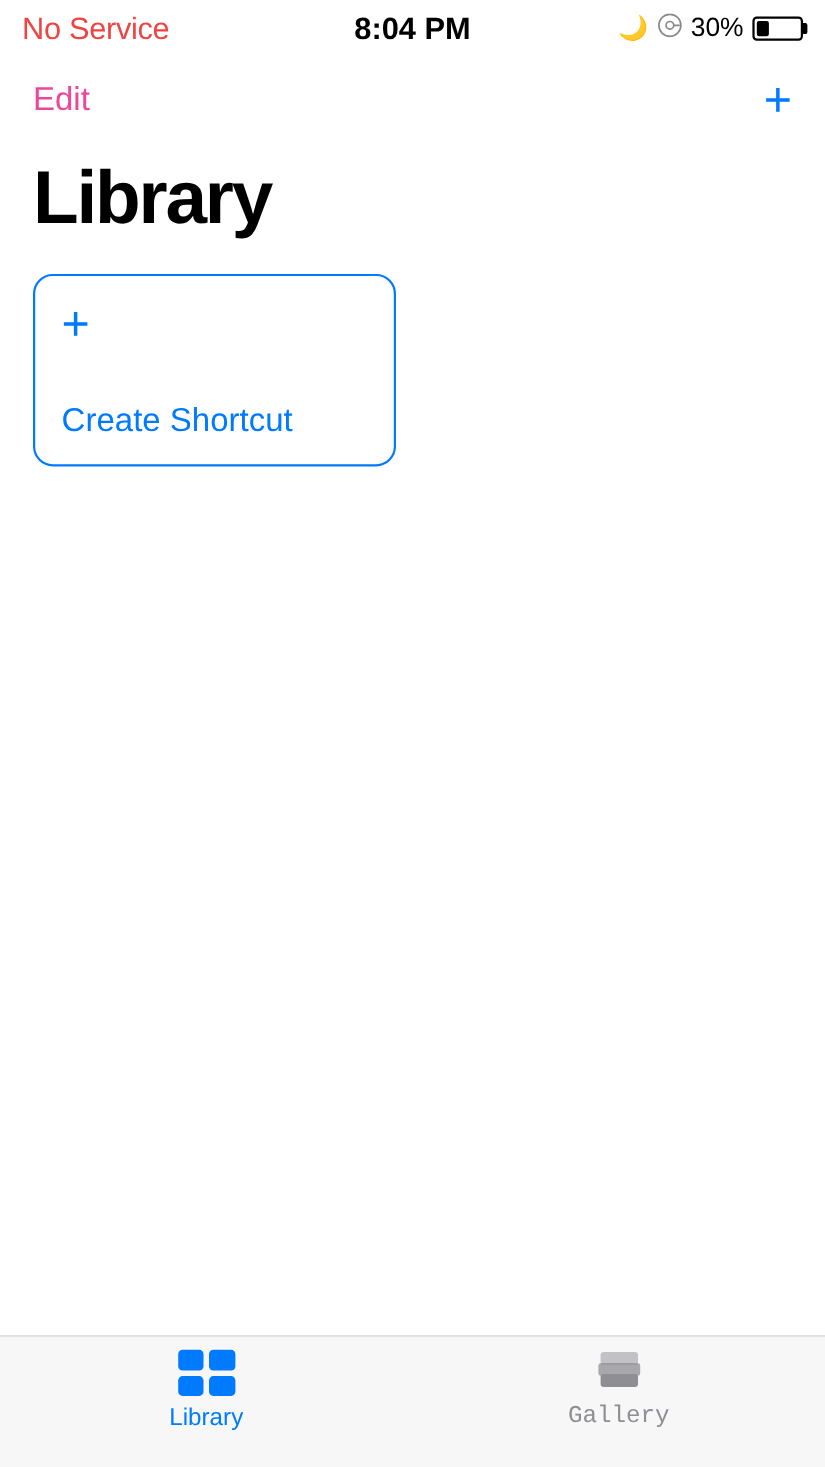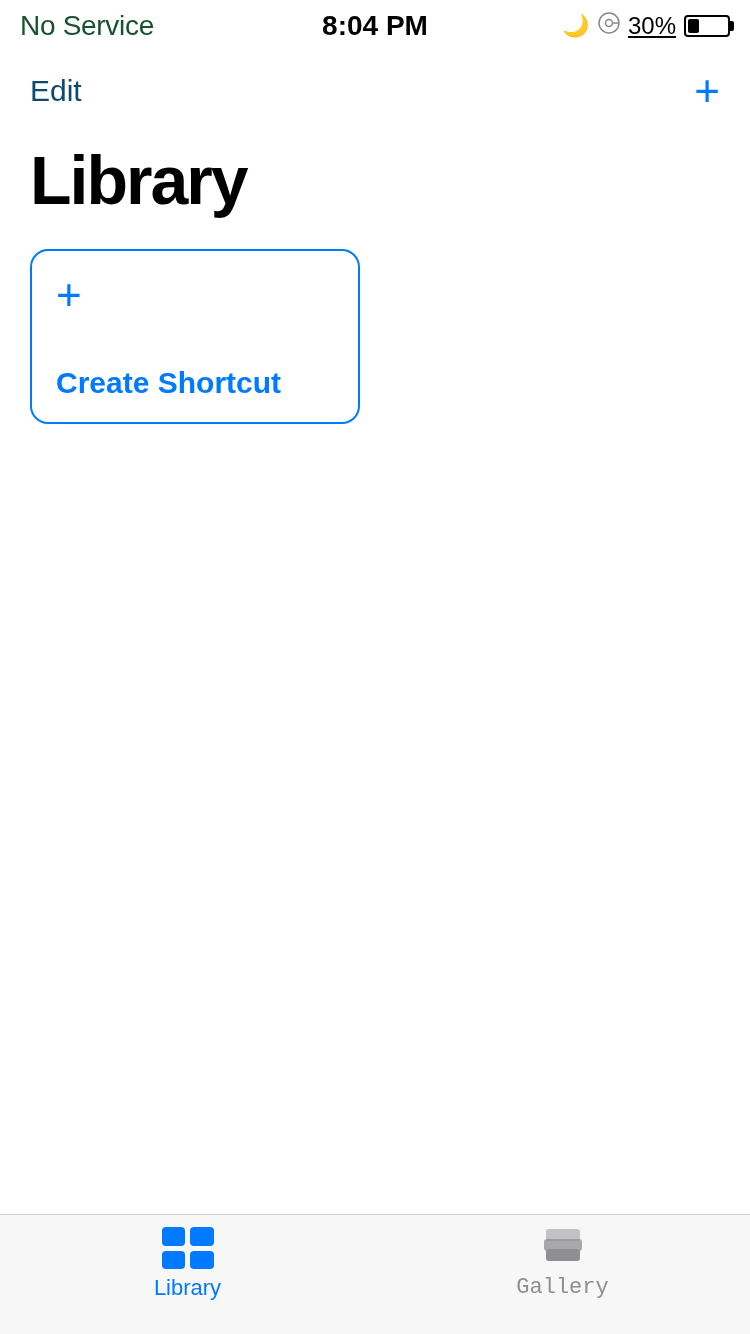--- a/index.html
+++ b/index.html
@@ -25,21 +25,21 @@
       display: flex;
       align-items: center;
       justify-content: space-between;
       padding: 0 20px;
       background: #ffffff;
     }
 
     .status-bar-left {
       font-size: 28px;
       font-weight: 500;
-      color: #14532d;
+      color: #ef4444;
       letter-spacing: -0.3px;
     }
 
     .status-bar-center {
       font-size: 28px;
       font-weight: 600;
       color: #000000;
       position: absolute;
       left: 50%;
       transform: translateX(-50%);
@@ -58,21 +58,20 @@
 
     .status-location {
       font-size: 22px;
       color: #888;
     }
 
     .battery-text {
       font-size: 24px;
       color: #000;
       font-weight: 400;
-      text-decoration: underline;
     }
 
     .battery-icon {
       width: 46px;
       height: 22px;
       border: 2px solid #000;
       border-radius: 4px;
       position: relative;
       display: inline-flex;
       align-items: center;
@@ -104,21 +103,21 @@
       height: 80px;
       display: flex;
       align-items: center;
       justify-content: space-between;
       padding: 0 30px;
       background: #ffffff;
     }
 
     .nav-edit {
       font-size: 30px;
-      color: #0c4a6e;
+      color: #ec4899;
       font-weight: 400;
     }
 
     .nav-add {
       font-size: 44px;
       color: #007AFF;
       font-weight: 300;
       line-height: 1;
     }
 
@@ -157,21 +156,21 @@
     .card-plus {
       font-size: 44px;
       color: #007AFF;
       font-weight: 300;
       line-height: 1;
     }
 
     .card-label {
       font-size: 30px;
       color: #007AFF;
-      font-weight: 700;
+      font-weight: 400;
       margin-top: 12px;
     }
 
     
     .tab-bar {
       position: absolute;
       bottom: 0;
       left: 0;
       width: 750px;
       height: 120px;

